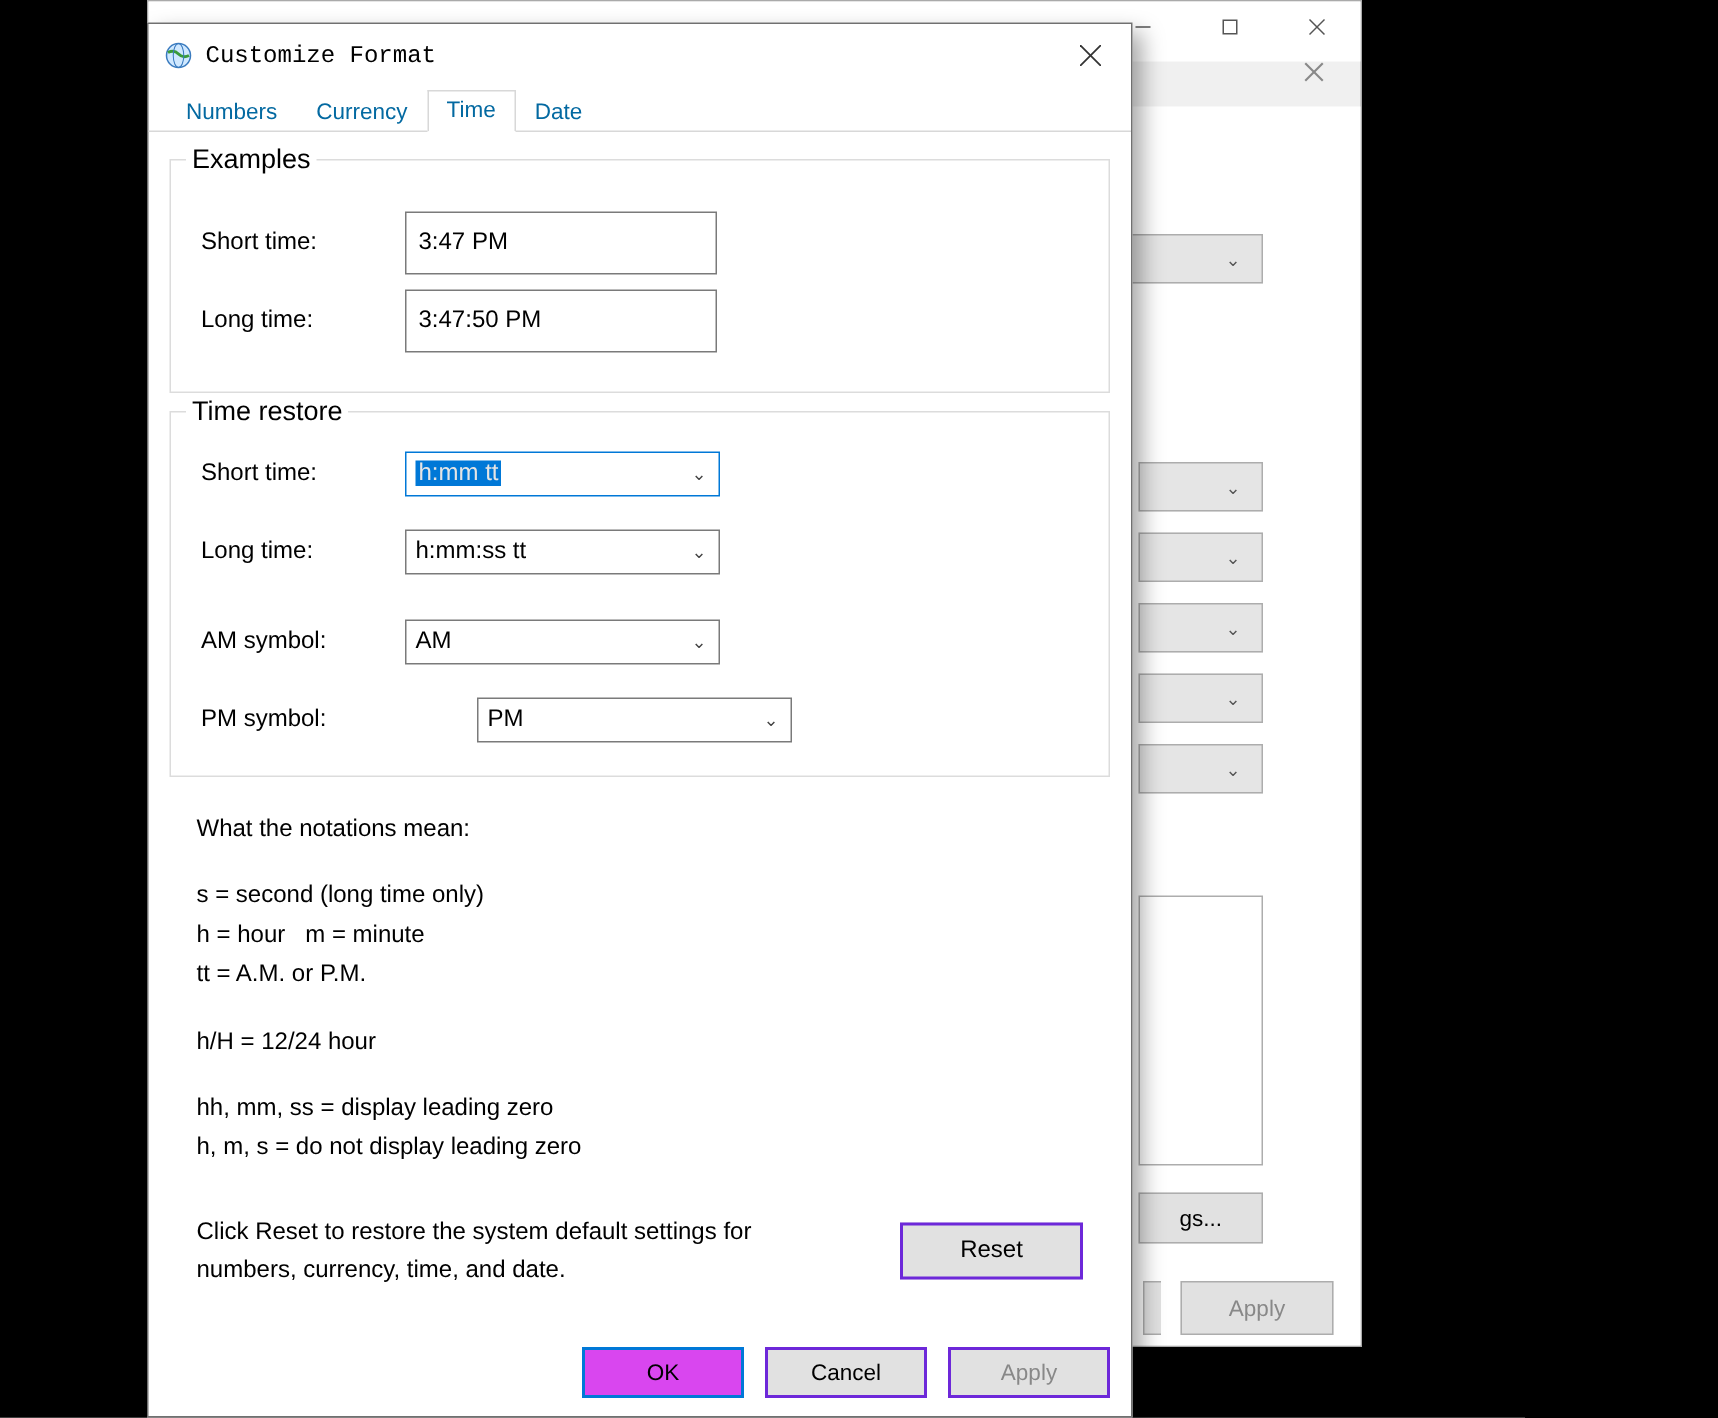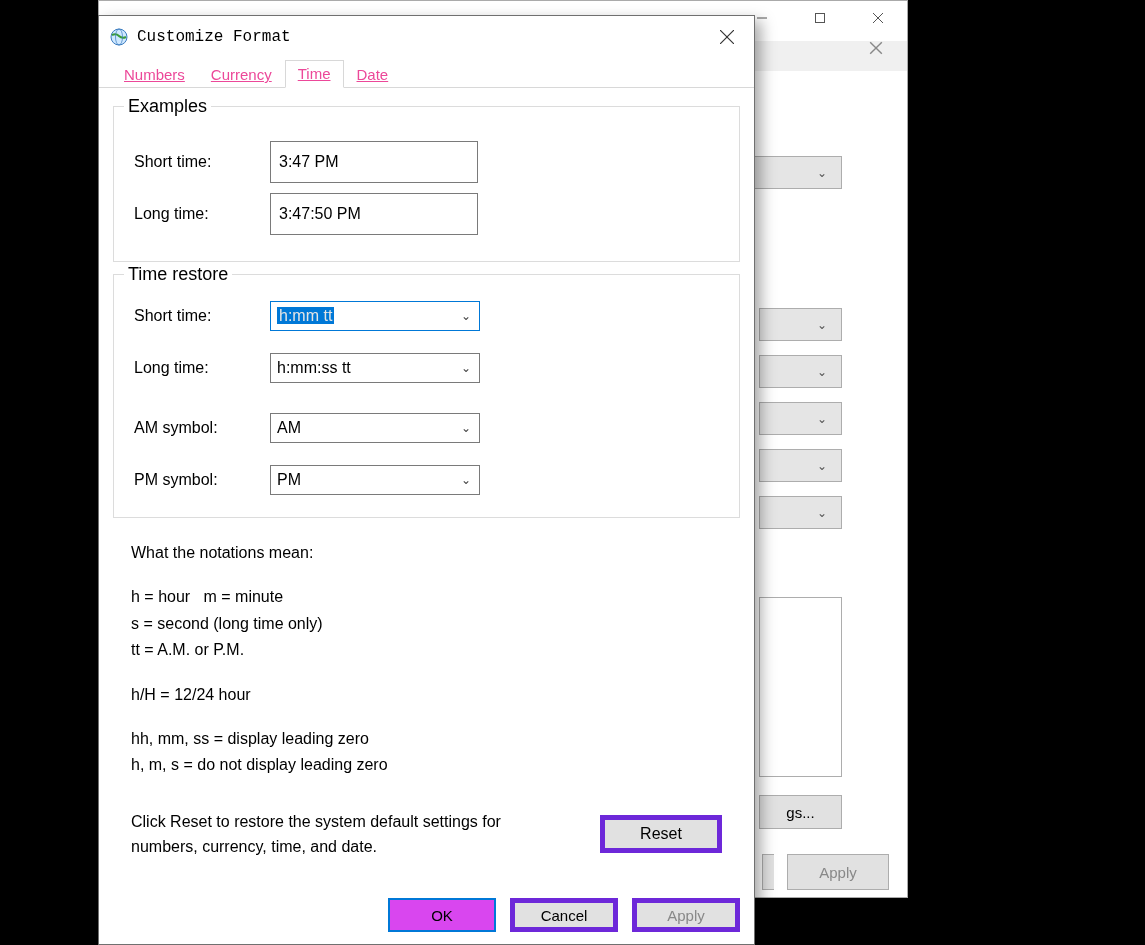--- a/index.html
+++ b/index.html
@@ -86,24 +86,24 @@
     font-size:17px; color:#333;
   }
   
   .tabstrip {
     display:flex; align-items:flex-end;
     padding-left:12px; height:30px;
     border-bottom:1px solid #d8d8d8;
   }
   .tab {
     padding:4px 12px 5px 12px;
-    font-size:15px; color:#ec4899;
+    font-size:15px; color:#0369a1;
     border:1px solid transparent;
     border-bottom:none;
-    position:relative; top:1px;text-decoration:underline;
+    position:relative; top:1px;
   }
   .tab.active {
     background:#fff;
     border-color:#d8d8d8;
     border-bottom:1px solid #fff;
   }
   
   .pane {
     padding: 18px 14px 0 14px;
   }
@@ -157,21 +157,21 @@
     padding: 10px 18px 0 18px;
     font-size:16px; line-height:1.65;
   }
   .reset-row {
     display:flex; align-items:center;
     padding: 30px 18px 0 18px;
   }
   .reset-row .msg { flex:1; font-size:16px; line-height:1.6; padding-right:32px; }
   .btn {
     min-width:108px; height:34px;
-    background:#e1e1e1; border:5px solid #6d28d9;
+    background:#e1e1e1; border:2px solid #6d28d9;
     display:flex; align-items:center; justify-content:center;
     font-size:15px;
   }
   .btn.big { width:122px; height:38px; font-size:16px; }
   .btn.default { border:2px solid #0078d7; background:#d946ef; }
   .btn.disabled { color:#888; }
   .dlg-footer {
     position:absolute; left:0; right:0; bottom:0;
     height:48px;
     display:flex; gap:14px; justify-content:flex-end; align-items:center;
@@ -301,34 +301,34 @@
       </div>
 
       <div class="row" style="margin-top:30px;">
         <div class="lbl">AM symbol:</div>
         <div class="combo">
           <span class="val">AM</span>
           <span class="chev">⌄</span>
         </div>
       </div>
 
-      <div class="row" style="margin-top:22px; margin-bottom:6px;">
+      <div class="row" style="margin-top:22px; margin-bottom:6px;gap:48px;">
         <div class="lbl">PM symbol:</div>
         <div class="combo">
           <span class="val">PM</span>
           <span class="chev">⌄</span>
         </div>
       </div>
     </div>
 
     <div class="notations">
       <div>What the notations mean:</div>
       <div style="height:18px;"></div>
+      <div>s = second (long time only)</div>
       <div style="white-space:pre;">h = hour   m = minute</div>
-      <div>s = second (long time only)</div>
       <div>tt = A.M. or P.M.</div>
       <div style="height:18px;"></div>
       <div>h/H = 12/24 hour</div>
       <div style="height:18px;"></div>
       <div>hh, mm, ss = display leading zero</div>
       <div>h, m, s = do not display leading zero</div>
     </div>
 
     <div class="reset-row">
       <div class="msg">Click Reset to restore the system default settings for numbers, currency, time, and date.</div>

